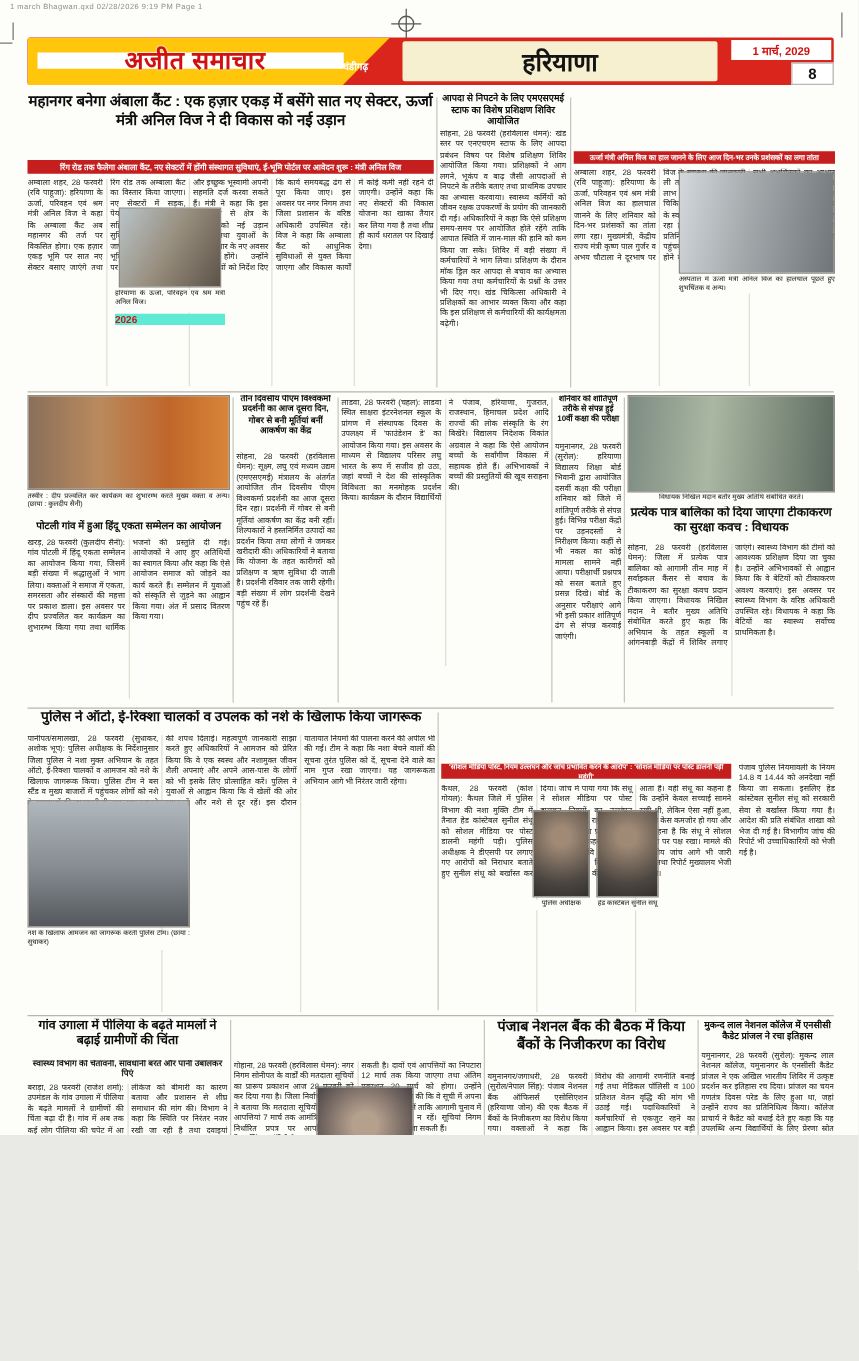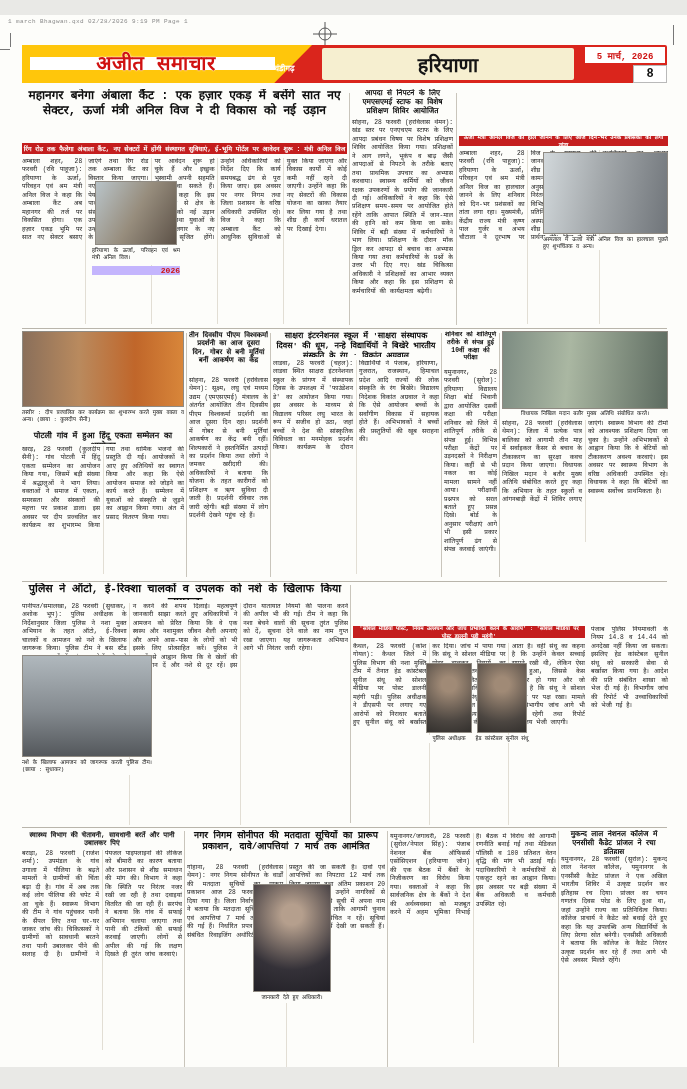--- a/index.html
+++ b/index.html
@@ -1,17 +1,17 @@
 <!DOCTYPE html>
 <html><head>
 <meta charset="utf-8">
 <style>
   html,body{margin:0;padding:0;background:#e9e9e6;}
-  .page{position:relative;width:687px;height:1052px;background:#fdfdfa;margin:15px auto;
-        font-family:Liberation Mono, monospace;overflow:hidden;}
+  .page{position:relative;width:687px;height:908px;background:#fdfdfa;margin:0 auto;
+        font-family:Liberation Sans, sans-serif;overflow:hidden;}
   .abs{position:absolute;}
   .printline{font-size:6px;color:#8a8a8a;letter-spacing:.4px;}
   
   .masthead{left:22px;top:30px;width:645px;height:38px;background:#da251c;border-radius:2px;}
   .mast-yellow{left:0;top:0;width:290px;height:38px;background:#ffc60b;
                clip-path:polygon(0 0,100% 0,87% 100%,0 100%);}
   .mast-stripe{left:8px;top:12px;width:245px;height:13px;background:#ffffff;}
   .brand{left:14px;top:4px;width:240px;text-align:center;font-size:20px;font-weight:bold;color:#d01111;
          text-shadow:0 0 2px #fff,0 0 1px #fff;letter-spacing:.5px;}
   .edition{left:252px;top:17px;font-size:8px;font-weight:bold;color:#ffffff;}
@@ -29,21 +29,21 @@
   .subhead{font-weight:bold;color:#1a1a1a;text-align:center;line-height:1.25;overflow:hidden;}
   .body{font-size:6.3px;line-height:1.34;text-align:justify;color:#262626;overflow:hidden;}
   .c2{column-count:2;column-gap:6px;column-rule:1px solid #e2ded4;}
   .c3{column-count:3;column-gap:6px;column-rule:1px solid #e2ded4;}
   .c5{column-count:5;column-gap:6px;column-rule:1px solid #e2ded4;}
   .photo{border:1px solid #8f8a82;box-sizing:border-box;}
   .cap{font-size:5.6px;line-height:1.28;color:#111;text-align:justify;background:#fdfdfa;overflow:hidden;}
   .capc{text-align:center;}
   .vrule{width:1px;background:#c9c5bb;}
   .hrule{height:1px;background:#b9b5ab;}
-  .badge{color:#cf1313;font-weight:bold;font-size:8px;text-align:right;background:#c4b5fd;}
+  .badge{color:#cf1313;font-weight:bold;font-size:8px;text-align:left;background:#5eead4;}
   
   .ph-lead{background:linear-gradient(120deg,#b9c4c9,#978d7d 50%,#5d5248 100%);}
   .ph-cm{background:linear-gradient(100deg,#d2d8db,#a3a8ab 45%,#70757a);}
   .ph-ekta{background:linear-gradient(90deg,#8a6f5a,#b98a5e 35%,#c0662a 70%,#d8863a);}
   .ph-tika{background:linear-gradient(95deg,#7d8c82,#aab7a2 40%,#5d6b60);}
   .ph-police{background:linear-gradient(#b0b8bd,#848a8f 55%,#54585c);}
   .ph-port{background:radial-gradient(circle at 50% 30%,#a08a76 14%,#4c4641 70%,#33302d);}
   .ph-voter{background:radial-gradient(circle at 50% 28%,#b59f8d 12%,#343138 65%,#232127);}
   .cmyk span{display:inline-block;width:9px;height:8px;margin-right:2px;vertical-align:top;}
 </style>
@@ -63,21 +63,21 @@
   <div class="abs" style="left:10px;top:18px;width:1px;height:14px;background:#777;"></div>
 
   <div class="abs masthead">
     <div class="abs mast-yellow"></div>
     <div class="abs mast-stripe"></div>
     <div class="abs brand">अजीत समाचार</div>
     <div class="abs edition">चंडीगढ़</div>
     <div class="abs region-box">
       <span class="region">हरियाणा</span>
     </div>
-    <div class="abs datebox">5 मार्च, 2026</div>
+    <div class="abs datebox">1 मार्च, 2029</div>
     <div class="abs pagebox">8</div>
   </div>
 
   <div class="abs" style="left:22px;top:74px;width:325px;height:237px;">
     <div class="hl" style="font-size:12px;height:50px;">महानगर बनेगा अंबाला कैंट : एक हज़ार एकड़ में बसेंगे सात नए सेक्टर, ऊर्जा मंत्री अनिल विज ने दी विकास को नई उड़ान</div>
     <div class="redbar abs" style="left:0;top:54px;width:325px;height:11px;font-size:6.4px;">रिंग रोड तक फैलेगा अंबाला कैंट, नए सेक्टरों में होंगी संस्थागत सुविधाएं, ई-भूमि पोर्टल पर आवेदन शुरू : मंत्री अनिल विज</div>
     <div class="body c5 abs" style="left:0;top:69px;width:325px;height:166px;">अम्बाला शहर, 28 फरवरी (रवि पाहूजा): हरियाणा के ऊर्जा, परिवहन एवं श्रम मंत्री अनिल विज ने कहा कि अम्बाला कैंट अब महानगर की तर्ज पर विकसित होगा। एक हज़ार एकड़ भूमि पर सात नए सेक्टर बसाए जाएंगे तथा रिंग रोड तक अम्बाला कैंट का विस्तार किया जाएगा। नए सेक्टरों में सड़क, पेयजल, सीवरेज व पार्क सहित तमाम संस्थागत सुविधाएं उपलब्ध करवाई जाएंगी। उन्होंने बताया कि भूमि के लिए ई-भूमि पोर्टल पर आवेदन शुरू हो चुके हैं और इच्छुक भूस्वामी अपनी सहमति दर्ज करवा सकते हैं। मंत्री ने कहा कि इस परियोजना से क्षेत्र के विकास को नई उड़ान मिलेगी तथा युवाओं के लिए रोजगार के नए अवसर सृजित होंगे। उन्होंने अधिकारियों को निर्देश दिए कि कार्य समयबद्ध ढंग से पूरा किया जाए। इस अवसर पर नगर निगम तथा जिला प्रशासन के वरिष्ठ अधिकारी उपस्थित रहे। विज ने कहा कि अम्बाला कैंट को आधुनिक सुविधाओं से युक्त किया जाएगा और विकास कार्यों में कोई कमी नहीं रहने दी जाएगी। उन्होंने कहा कि नए सेक्टरों की विकास योजना का खाका तैयार कर लिया गया है तथा शीघ्र ही कार्य धरातल पर दिखाई देगा।</div>
     <div class="abs photo ph-lead" style="left:73px;top:92px;width:82px;height:64px;"></div>
     <div class="abs cap" style="left:70px;top:158px;width:88px;height:18px;">हरियाणा के ऊर्जा, परिवहन एवं श्रम मंत्री अनिल विज।</div>
     <div class="abs badge" style="left:70px;top:177px;width:88px;">2026</div>
@@ -107,34 +107,34 @@
   </div>
   <div class="abs vrule" style="left:186px;top:318px;height:244px;"></div>
 
   <div class="abs" style="left:189px;top:316px;width:79px;height:246px;">
     <div class="hl" style="font-size:6.9px;height:44px;">तीन दिवसीय पीएम विश्वकर्मा प्रदर्शनी का आज दूसरा दिन, गोबर से बनी मूर्तियां बनीं आकर्षण का केंद्र</div>
     <div class="body" style="margin-top:2px;height:198px;">सोहना, 28 फरवरी (हरविलास थेमन): सूक्ष्म, लघु एवं मध्यम उद्यम (एमएसएमई) मंत्रालय के अंतर्गत आयोजित तीन दिवसीय पीएम विश्वकर्मा प्रदर्शनी का आज दूसरा दिन रहा। प्रदर्शनी में गोबर से बनी मूर्तियां आकर्षण का केंद्र बनी रहीं। शिल्पकारों ने हस्तनिर्मित उत्पादों का प्रदर्शन किया तथा लोगों ने जमकर खरीदारी की। अधिकारियों ने बताया कि योजना के तहत कारीगरों को प्रशिक्षण व ऋण सुविधा दी जाती है। प्रदर्शनी रविवार तक जारी रहेगी। बड़ी संख्या में लोग प्रदर्शनी देखने पहुंच रहे हैं।</div>
   </div>
   <div class="abs vrule" style="left:270px;top:318px;height:244px;"></div>
 
   <div class="abs" style="left:273px;top:316px;width:166px;height:246px;">
-    <div class="hl" style="font-size:8px;height:26px;">साक्षरा इंटरनेशनल स्कूल में 'साक्षरा संस्थापक दिवस' की धूम, नन्हे विद्यार्थियों ने बिखेरे भारतीय संस्कृति के रंग : विकांत अग्रवाल</div>
     <div class="body c2" style="margin-top:3px;height:214px;">लाडवा, 28 फरवरी (चहल): लाडवा स्थित साक्षरा इंटरनेशनल स्कूल के प्रांगण में संस्थापक दिवस के उपलक्ष्य में 'फाउंडेशन डे' का आयोजन किया गया। इस अवसर के माध्यम से विद्यालय परिसर लघु भारत के रूप में सजीव हो उठा, जहां बच्चों ने देश की सांस्कृतिक विविधता का मनमोहक प्रदर्शन किया। कार्यक्रम के दौरान विद्यार्थियों ने पंजाब, हरियाणा, गुजरात, राजस्थान, हिमाचल प्रदेश आदि राज्यों की लोक संस्कृति के रंग बिखेरे। विद्यालय निदेशक विकांत अग्रवाल ने कहा कि ऐसे आयोजन बच्चों के सर्वांगीण विकास में सहायक होते हैं। अभिभावकों ने बच्चों की प्रस्तुतियों की खूब सराहना की।</div>
   </div>
   <div class="abs vrule" style="left:441px;top:318px;height:244px;"></div>
 
   <div class="abs" style="left:444px;top:316px;width:53px;height:246px;">
     <div class="hl" style="font-size:6.4px;height:36px;">शनिवार को शांतिपूर्ण तरीके से संपन्न हुई 10वीं कक्षा की परीक्षा</div>
     <div class="body" style="margin-top:2px;height:205px;">यमुनानगर, 28 फरवरी (सुरोल): हरियाणा विद्यालय शिक्षा बोर्ड भिवानी द्वारा आयोजित दसवीं कक्षा की परीक्षा शनिवार को जिले में शांतिपूर्ण तरीके से संपन्न हुई। विभिन्न परीक्षा केंद्रों पर उड़नदस्तों ने निरीक्षण किया। कहीं से भी नकल का कोई मामला सामने नहीं आया। परीक्षार्थी प्रश्नपत्र को सरल बताते हुए प्रसन्न दिखे। बोर्ड के अनुसार परीक्षाएं आगे भी इसी प्रकार शांतिपूर्ण ढंग से संपन्न करवाई जाएंगी।</div>
   </div>
   <div class="abs vrule" style="left:499px;top:318px;height:244px;"></div>
 
   <div class="abs" style="left:502px;top:316px;width:166px;height:246px;">
     <div class="photo ph-tika" style="width:166px;height:78px;"></div>
     <div class="cap capc" style="margin-top:1px;height:8px;">विधायक निखिल मदान बतौर मुख्य अतिथि संबोधित करते।</div>
+    <div class="hl" style="font-size:9.6px;height:28px;margin-top:2px;">प्रत्येक पात्र बालिका को दिया जाएगा टीकाकरण का सुरक्षा कवच : विधायक</div>
     <div class="body c2" style="margin-top:2px;height:122px;">सोहना, 28 फरवरी (हरविलास थेमन): जिला में प्रत्येक पात्र बालिका को आगामी तीन माह में सर्वाइकल कैंसर से बचाव के टीकाकरण का सुरक्षा कवच प्रदान किया जाएगा। विधायक निखिल मदान ने बतौर मुख्य अतिथि संबोधित करते हुए कहा कि अभियान के तहत स्कूलों व आंगनबाड़ी केंद्रों में शिविर लगाए जाएंगे। स्वास्थ्य विभाग की टीमों को आवश्यक प्रशिक्षण दिया जा चुका है। उन्होंने अभिभावकों से आह्वान किया कि वे बेटियों को टीकाकरण अवश्य करवाएं। इस अवसर पर स्वास्थ्य विभाग के वरिष्ठ अधिकारी उपस्थित रहे। विधायक ने कहा कि बेटियों का स्वास्थ्य सर्वोच्च प्राथमिकता है।</div>
   </div>
 
   <div class="abs hrule" style="left:22px;top:566px;width:645px;"></div>
 
   <div class="abs" style="left:22px;top:568px;width:326px;height:242px;">
     <div class="hl" style="font-size:11px;height:17px;">पुलिस ने ऑटो, ई-रिक्शा चालकों व उपलक को नशे के खिलाफ किया जागरूक</div>
     <div class="body c3 abs" style="left:0;top:20px;width:326px;height:222px;">पानीपत/समालखा, 28 फरवरी (सुधाकर, अशोक भूप): पुलिस अधीक्षक के निर्देशानुसार जिला पुलिस ने नशा मुक्त अभियान के तहत ऑटो, ई-रिक्शा चालकों व आमजन को नशे के खिलाफ जागरूक किया। पुलिस टीम ने बस स्टैंड व मुख्य बाजारों में पहुंचकर लोगों को नशे के दुष्प्रभावों की जानकारी दी तथा नशा न करने की शपथ दिलाई। महत्वपूर्ण जानकारी साझा करते हुए अधिकारियों ने आमजन को प्रेरित किया कि वे एक स्वस्थ और नशामुक्त जीवन शैली अपनाएं और अपने आस-पास के लोगों को भी इसके लिए प्रोत्साहित करें। पुलिस ने युवाओं से आह्वान किया कि वे खेलों की ओर ध्यान दें और नशे से दूर रहें। इस दौरान यातायात नियमों की पालना करने की अपील भी की गई। टीम ने कहा कि नशा बेचने वालों की सूचना तुरंत पुलिस को दें, सूचना देने वाले का नाम गुप्त रखा जाएगा। यह जागरूकता अभियान आगे भी निरंतर जारी रहेगा।</div>
     <div class="abs photo ph-police" style="left:0;top:72px;width:130px;height:102px;"></div>
     <div class="abs cap" style="left:0;top:176px;width:130px;height:16px;">नशे के खिलाफ आमजन को जागरूक करती पुलिस टीम। (छाया : सुधाकर)</div>
@@ -147,34 +147,35 @@
     <div class="body c3 abs" style="left:0;top:60px;width:232px;height:182px;">कैथल, 28 फरवरी (कोश गोयल): कैथल जिले में पुलिस विभाग की नशा मुक्ति टीम में तैनात हेड कांस्टेबल सुनील संधू को सोशल मीडिया पर पोस्ट डालनी महंगी पड़ी। पुलिस अधीक्षक ने डीएसपी पर लगाए गए आरोपों को निराधार बताते हुए सुनील संधू को बर्खास्त कर दिया। जांच में पाया गया कि संधू ने सोशल मीडिया पर पोस्ट डालकर नियमों का उल्लंघन किया तथा चल रही जांच को प्रभावित करने का प्रयास किया। अधिकारियों का कहना है कि संधू ने विभाग की छवि धूमिल करने का प्रयास किया जो अनुशासनहीनता की श्रेणी में आता है। वहीं संधू का कहना है कि उन्होंने केवल सच्चाई सामने रखी थी, लेकिन ऐसा नहीं हुआ, जिससे केस कमजोर हो गया और जो कहना है कि संधू ने सोशल मीडिया पर पक्ष रखा। मामले की विभागीय जांच आगे भी जारी रहेगी तथा रिपोर्ट मुख्यालय भेजी जाएगी।</div>
     <div class="abs photo ph-port" style="left:73px;top:80px;width:46px;height:70px;"></div>
     <div class="abs cap capc" style="left:70px;top:152px;width:52px;height:8px;">पुलिस अधीक्षक</div>
     <div class="abs photo ph-port" style="left:124px;top:80px;width:50px;height:70px;"></div>
     <div class="abs cap capc" style="left:120px;top:152px;width:58px;height:8px;">हेड कांस्टेबल सुनील संधू</div>
   </div>
 
   <div class="abs hrule" style="left:22px;top:812px;width:645px;"></div>
 
   <div class="abs" style="left:22px;top:815px;width:160px;height:256px;">
+    <div class="hl" style="font-size:10px;height:32px;">गांव उगाला में पीलिया के बढ़ते मामलों ने बढ़ाई ग्रामीणों की चिंता</div>
     <div class="subhead" style="font-size:6.8px;height:17px;margin-top:1px;">स्वास्थ्य विभाग की चेतावनी, सावधानी बरतें और पानी उबालकर पिएं</div>
     <div class="body c2" style="margin-top:2px;height:200px;">बराड़ा, 28 फरवरी (राजेश शर्मा): उपमंडल के गांव उगाला में पीलिया के बढ़ते मामलों ने ग्रामीणों की चिंता बढ़ा दी है। गांव में अब तक कई लोग पीलिया की चपेट में आ चुके हैं। स्वास्थ्य विभाग की टीम ने गांव पहुंचकर पानी के सैंपल लिए तथा घर-घर जाकर जांच की। चिकित्सकों ने ग्रामीणों को सावधानी बरतने तथा पानी उबालकर पीने की सलाह दी है। ग्रामीणों ने पेयजल पाइपलाइनों की लीकेज को बीमारी का कारण बताया और प्रशासन से शीघ्र समाधान की मांग की। विभाग ने कहा कि स्थिति पर निरंतर नजर रखी जा रही है तथा दवाइयां वितरित की जा रही हैं। सरपंच ने बताया कि गांव में सफाई अभियान चलाया जाएगा तथा पानी की टंकियों की सफाई करवाई जाएगी। लोगों से अपील की गई कि लक्षण दिखते ही तुरंत जांच करवाएं।</div>
   </div>
   <div class="abs vrule" style="left:184px;top:816px;height:254px;"></div>
 
   <div class="abs" style="left:187px;top:815px;width:198px;height:256px;">
-    <div class="hl" style="font-size:9.2px;height:30px;">नगर निगम सोनीपत की मतदाता सूचियों का प्रारूप प्रकाशन, दावे/आपत्तियां 7 मार्च तक आमंत्रित</div>
     <div class="body c2 abs" style="left:0;top:34px;width:198px;height:222px;">गोहाना, 28 फरवरी (हरविलास थेमन): नगर निगम सोनीपत के वार्डों की मतदाता सूचियों का प्रारूप प्रकाशन आज 28 फरवरी को कर दिया गया है। जिला निर्वाचन अधिकारी ने बताया कि मतदाता सूचियों पर दावे एवं आपत्तियां 7 मार्च तक आमंत्रित की गई हैं। निर्धारित प्रपत्र पर आपत्ति संबंधित रिवाइजिंग अथॉरिटी के समक्ष प्रस्तुत की जा सकती है। दावों एवं आपत्तियों का निपटारा 12 मार्च तक किया जाएगा तथा अंतिम प्रकाशन 20 मार्च को होगा। उन्होंने नागरिकों से अपील की कि वे सूची में अपना नाम अवश्य जांच लें ताकि आगामी चुनाव में मतदान से वंचित न रहें। सूचियां निगम कार्यालय में देखी जा सकती हैं।</div>
     <div class="abs photo ph-voter" style="left:66px;top:54px;width:78px;height:108px;"></div>
     <div class="abs cap capc" style="left:60px;top:164px;width:90px;height:9px;">जानकारी देते हुए अधिकारी।</div>
   </div>
   <div class="abs vrule" style="left:387px;top:816px;height:254px;"></div>
 
   <div class="abs" style="left:390px;top:815px;width:166px;height:256px;">
+    <div class="hl" style="font-size:11.5px;height:40px;">पंजाब नेशनल बैंक की बैठक में किया बैंकों के निजीकरण का विरोध</div>
     <div class="body c2" style="margin-top:3px;height:210px;">यमुनानगर/जगाधरी, 28 फरवरी (सुरोल/नेपाल सिंह): पंजाब नेशनल बैंक ऑफिसर्स एसोसिएशन (हरियाणा जोन) की एक बैठक में बैंकों के निजीकरण का विरोध किया गया। वक्ताओं ने कहा कि सार्वजनिक क्षेत्र के बैंकों ने देश की अर्थव्यवस्था को मजबूत करने में अहम भूमिका निभाई है। बैठक में विरोध की आगामी रणनीति बनाई गई तथा मेडिकल पॉलिसी व 100 प्रतिशत वेतन वृद्धि की मांग भी उठाई गई। पदाधिकारियों ने कर्मचारियों से एकजुट रहने का आह्वान किया। इस अवसर पर बड़ी संख्या में बैंक अधिकारी व कर्मचारी उपस्थित रहे।</div>
   </div>
   <div class="abs vrule" style="left:558px;top:816px;height:254px;"></div>
 
   <div class="abs" style="left:561px;top:815px;width:106px;height:256px;">
     <div class="hl" style="font-size:7.4px;height:24px;">मुकन्द लाल नेशनल कॉलेज में एनसीसी कैडेट प्रांजल ने रचा इतिहास</div>
     <div class="body" style="margin-top:2px;height:226px;">यमुनानगर, 28 फरवरी (सुरोल): मुकन्द लाल नेशनल कॉलेज, यमुनानगर के एनसीसी कैडेट प्रांजल ने एक अखिल भारतीय शिविर में उत्कृष्ट प्रदर्शन कर इतिहास रच दिया। प्रांजल का चयन गणतंत्र दिवस परेड के लिए हुआ था, जहां उन्होंने राज्य का प्रतिनिधित्व किया। कॉलेज प्राचार्य ने कैडेट को बधाई देते हुए कहा कि यह उपलब्धि अन्य विद्यार्थियों के लिए प्रेरणा स्रोत बनेगी। एनसीसी अधिकारी ने बताया कि कॉलेज के कैडेट निरंतर उत्कृष्ट प्रदर्शन कर रहे हैं तथा आगे भी ऐसे अवसर मिलते रहेंगे।</div>
   </div>
 
   <div class="abs cmyk" style="left:253px;top:1076px;">

